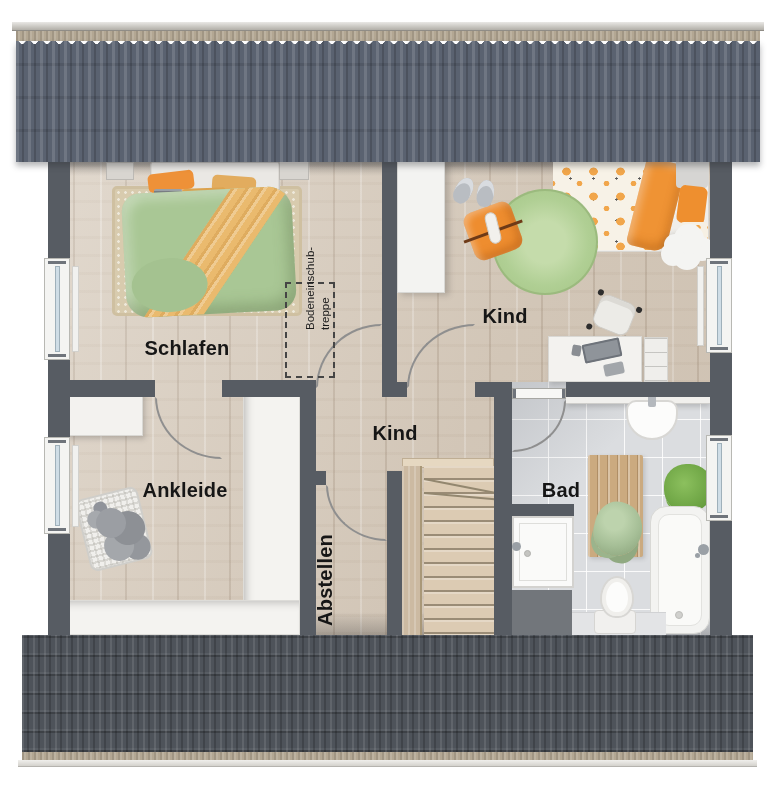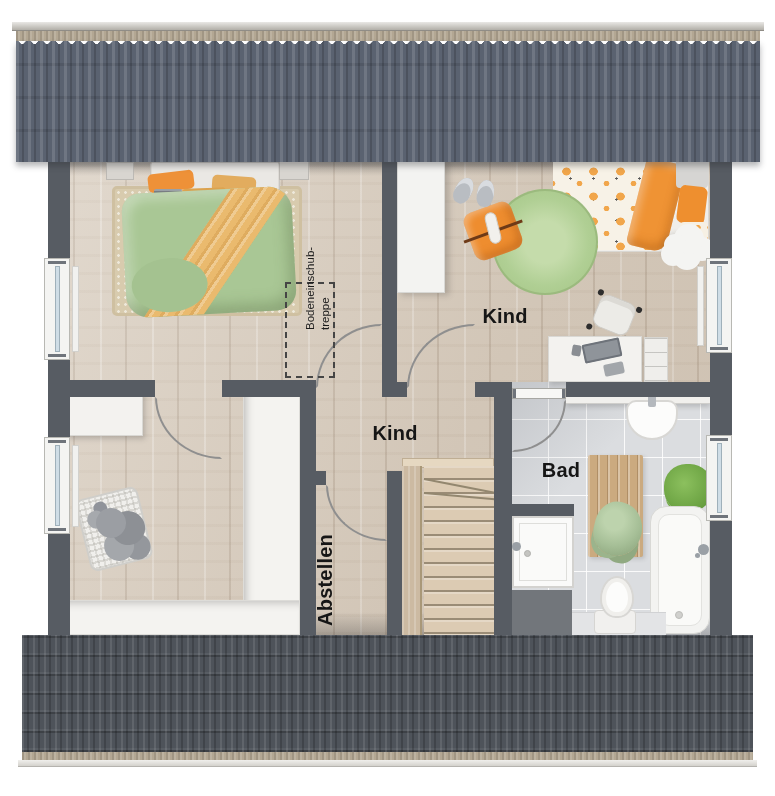--- a/index.html
+++ b/index.html
@@ -183,24 +183,26 @@
   <div style="left:512px;top:388px;width:54px;height:11px;background:#f7f7f5;border:1px solid #a7a7a3;box-shadow:inset 3px 0 0 #6f747b, inset -3px 0 0 #6f747b;"></div>
 
   <div style="left:285px;top:282px;width:50px;height:96px;border:2px dashed #454545;display:flex;align-items:center;justify-content:center;">
     <div style="position:static;writing-mode:vertical-rl;transform:rotate(180deg);font-size:11.5px;line-height:1.3;color:#1c1c1c;font-weight:500;white-space:nowrap;">
       <span>Bodeneinschub-</span>
         <br>
       <span>treppe</span>
     </div>
   </div>
 
+  <div class="lbl" style="left:117px;top:338px;width:140px;">Schlafen</div>
   <div class="lbl" style="left:455px;top:306px;width:100px;">Kind</div>
+  <div class="lbl" style="left:115px;top:480px;width:140px;">Ankleide</div>
   <div class="lbl" style="left:355px;top:423px;width:80px;">Kind</div>
   <div class="lbl" style="left:267px;top:568px;width:120px;height:24px;transform:rotate(-90deg);">Abstellen</div>
-  <div class="lbl" style="left:521px;top:460px;width:80px;">Bad</div>
+  <div class="lbl" style="left:521px;top:480px;width:80px;">Bad</div>
 
   <div style="left:0;top:0;width:775px;height:162px;">
     <div class="ridge" style="left:12px;top:22px;width:752px;height:9px;"></div>
     <div class="fascia" style="left:16px;top:31px;width:744px;height:10px;"></div>
     <div class="slate-top" style="left:16px;top:41px;width:744px;height:121px;box-shadow:0 4px 6px rgba(40,42,48,.35);">
       <div class="scallop" style="left:0;top:0;width:100%;height:8px;"></div>
     </div>
   </div>
   <div style="left:0;top:633px;width:775px;height:140px;">
     <div class="slate-bottom" style="left:22px;top:2px;width:731px;height:117px;"></div>

